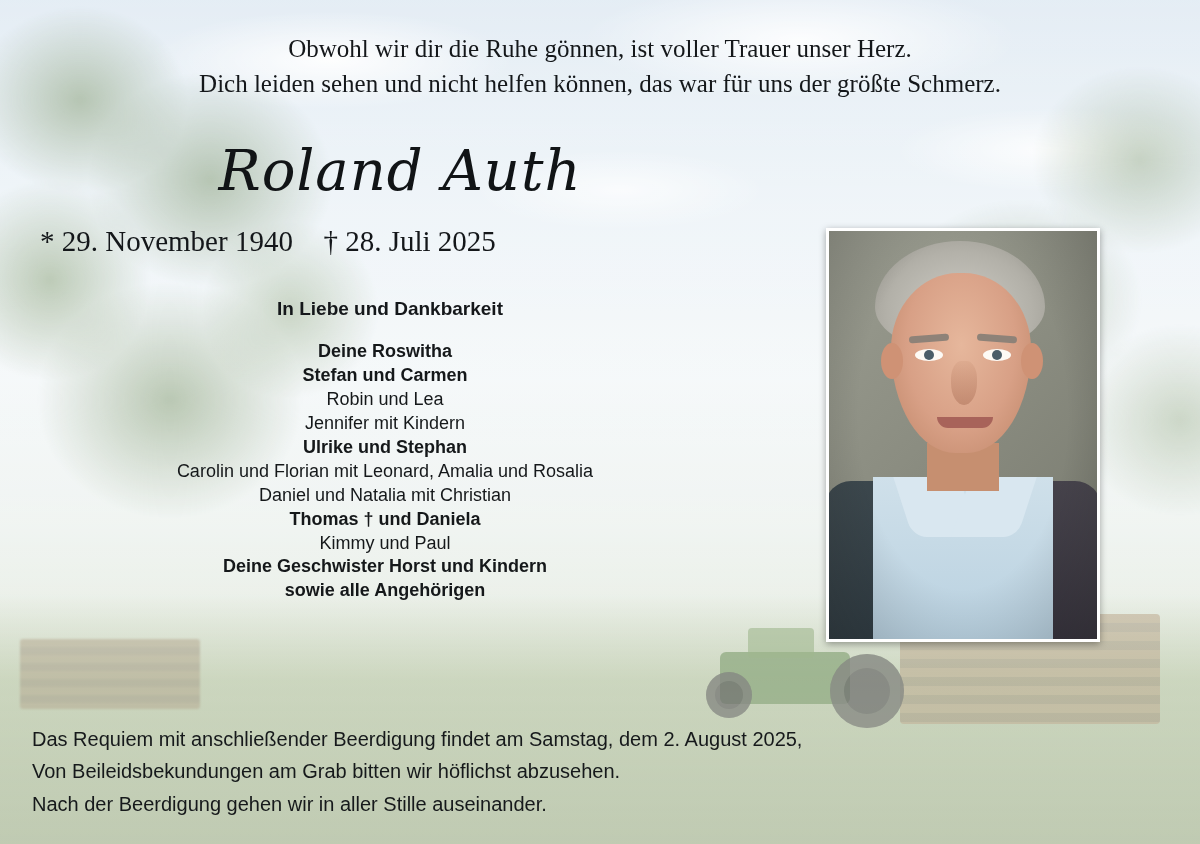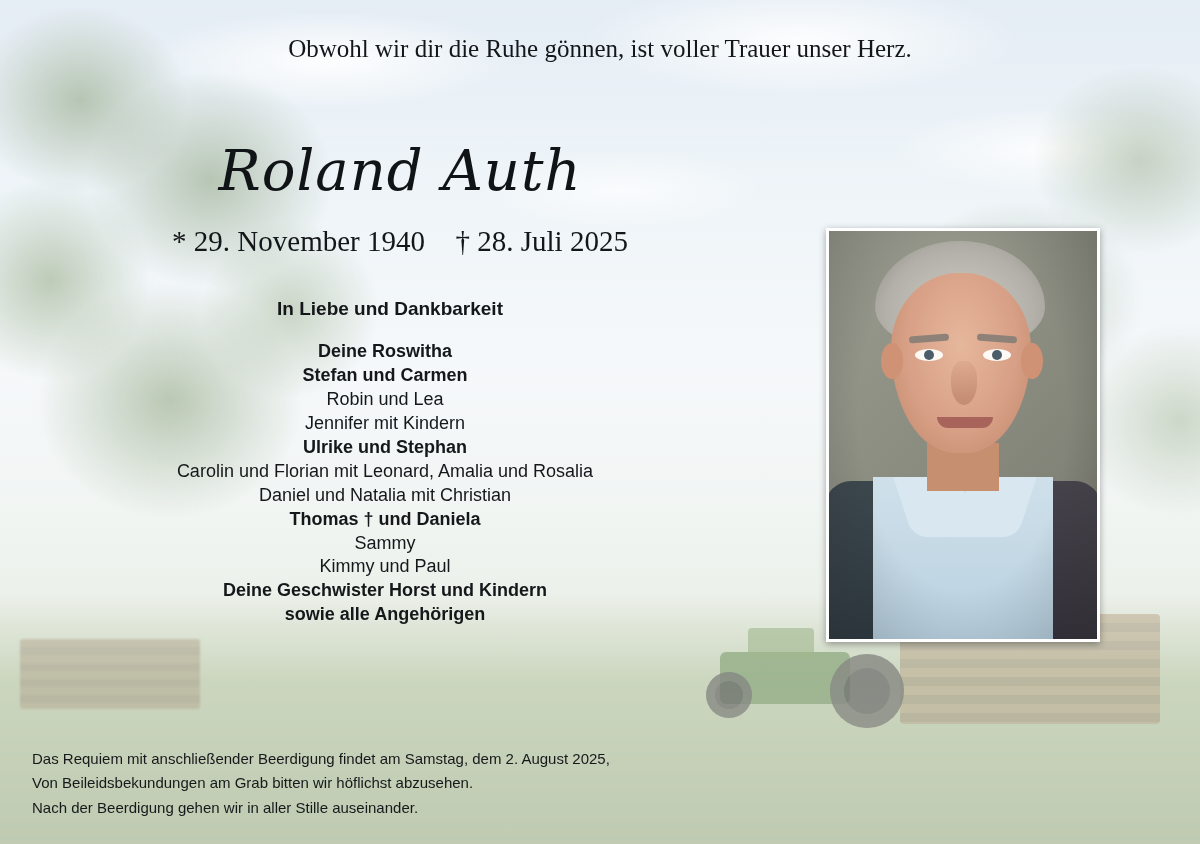--- a/index.html
+++ b/index.html
@@ -141,21 +141,20 @@
     font-style: italic;
     font-size: 56px;
     letter-spacing: 1px;
     color: #111416;
   }
 
   .dates {
     position: absolute;
     left: 40px; top: 225px;
     width: 720px;
-    text-align: center;
     font-family: "Liberation Serif", serif;
     font-size: 29px;
     color: #14171a;
   }
   .dates .sep { display: inline-block; width: 16px; }
 
   .dedication {
     position: absolute;
     left: 20px; top: 298px;
     width: 740px;
@@ -176,21 +175,21 @@
     line-height: 1.33;
     color: #15181a;
     white-space: nowrap;
   }
   .family .line.bold { font-weight: bold; font-size: 18px; }
 
   .footer {
     position: absolute;
     left: 32px; bottom: 24px;
     width: 900px;
-    font-size: 15px;
+    font-size: 20px;
     line-height: 1.62;
     color: #16191b;
   }
 
   
   .portrait {
     position: absolute;
     left: 826px; top: 228px;
     width: 268px; height: 408px;
     border: 3px solid #ffffff;
@@ -298,20 +297,21 @@
       <div class="wheel-big"></div>
       <div class="wheel-small"></div>
     </div>
     <div class="haze"></div>
   </div>
 
   <div class="content">
 
     <div class="verse">
       <div>Obwohl wir dir die Ruhe gönnen, ist voller Trauer unser Herz.</div>
+      <div>Dich leiden sehen und nicht helfen können, das war für uns der größte Schmerz.</div>
     </div>
 
     <div class="name">Roland Auth</div>
 
     <div class="dates">
       <span>*</span>
       <span>29. November 1940</span>
       <span class="sep"></span>
       <span>†</span>
       <span>28. Juli 2025</span>
@@ -321,21 +321,20 @@
 
     <div class="family">
       <div class="line bold">Deine Roswitha</div>
       <div class="line bold">Stefan und Carmen</div>
       <div class="line">Robin und Lea</div>
       <div class="line">Jennifer mit Kindern</div>
       <div class="line bold">Ulrike und Stephan</div>
       <div class="line">Carolin und Florian mit Leonard, Amalia und Rosalia</div>
       <div class="line">Daniel und Natalia mit Christian</div>
       <div class="line bold">Thomas † und Daniela</div>
-      <div class="line">Sammy</div>
       <div class="line">Kimmy und Paul</div>
       <div class="line bold">Deine Geschwister Horst und Kindern</div>
       <div class="line bold">sowie alle Angehörigen</div>
     </div>
 
     <div class="footer">
       <div>Das Requiem mit anschließender Beerdigung findet am Samstag, dem 2. August 2025,</div>
       <div>Von Beileidsbekundungen am Grab bitten wir höflichst abzusehen.</div>
       <div>Nach der Beerdigung gehen wir in aller Stille auseinander.</div>
     </div>

